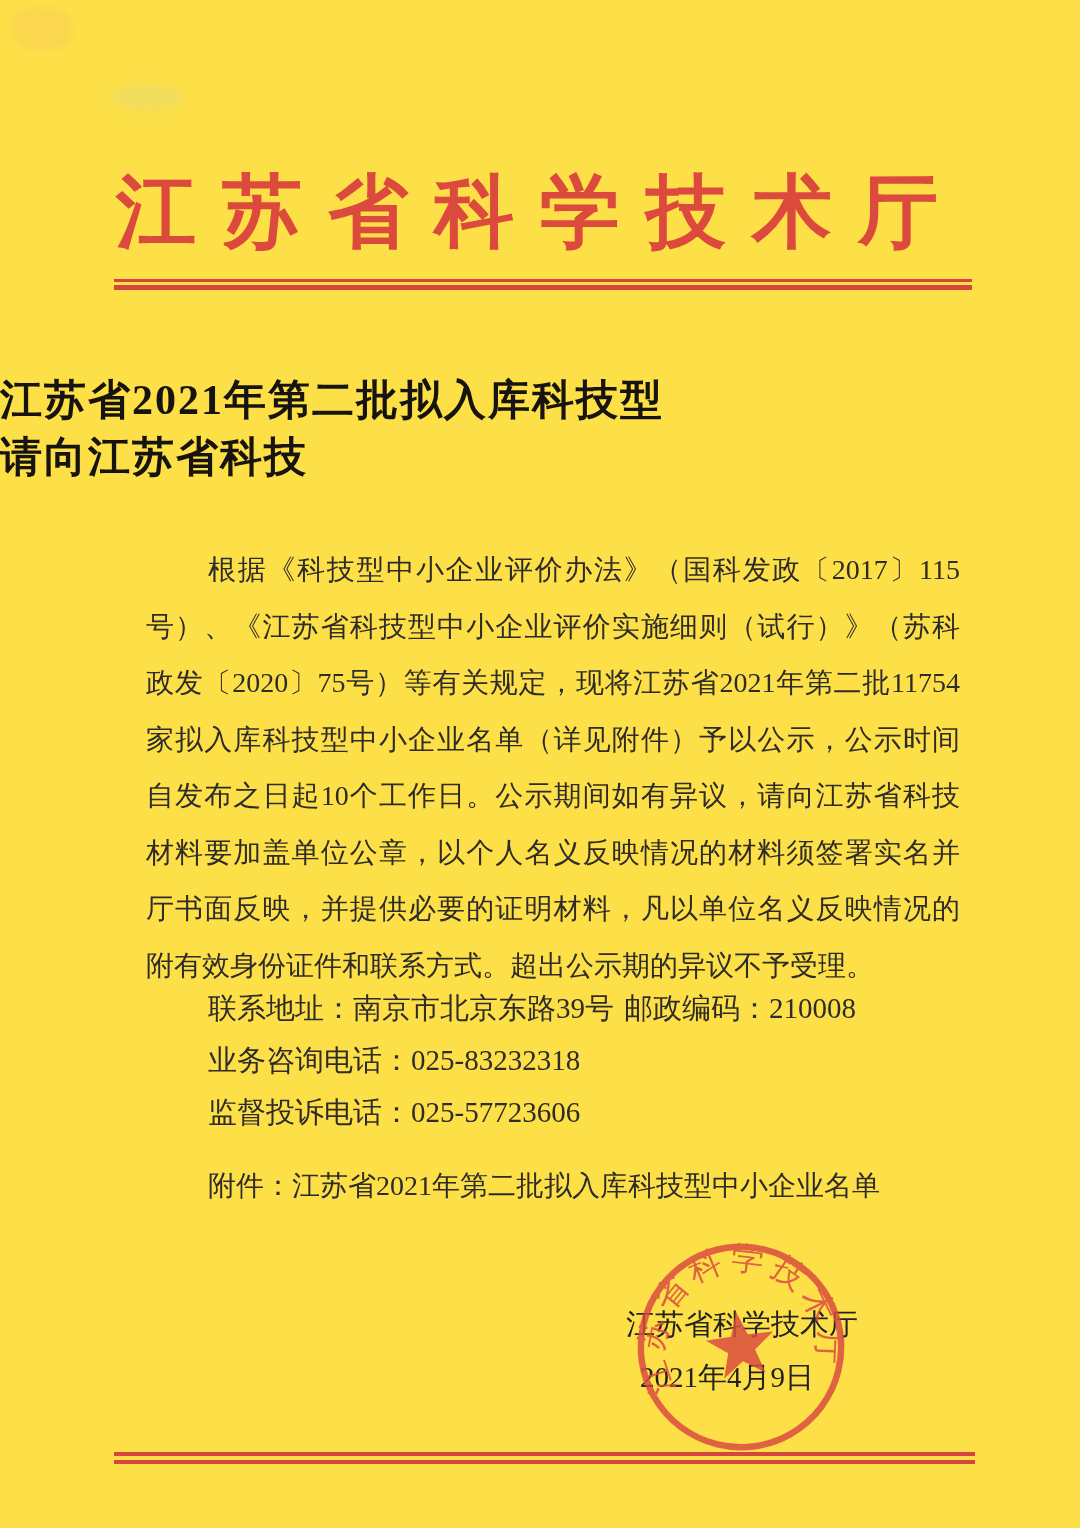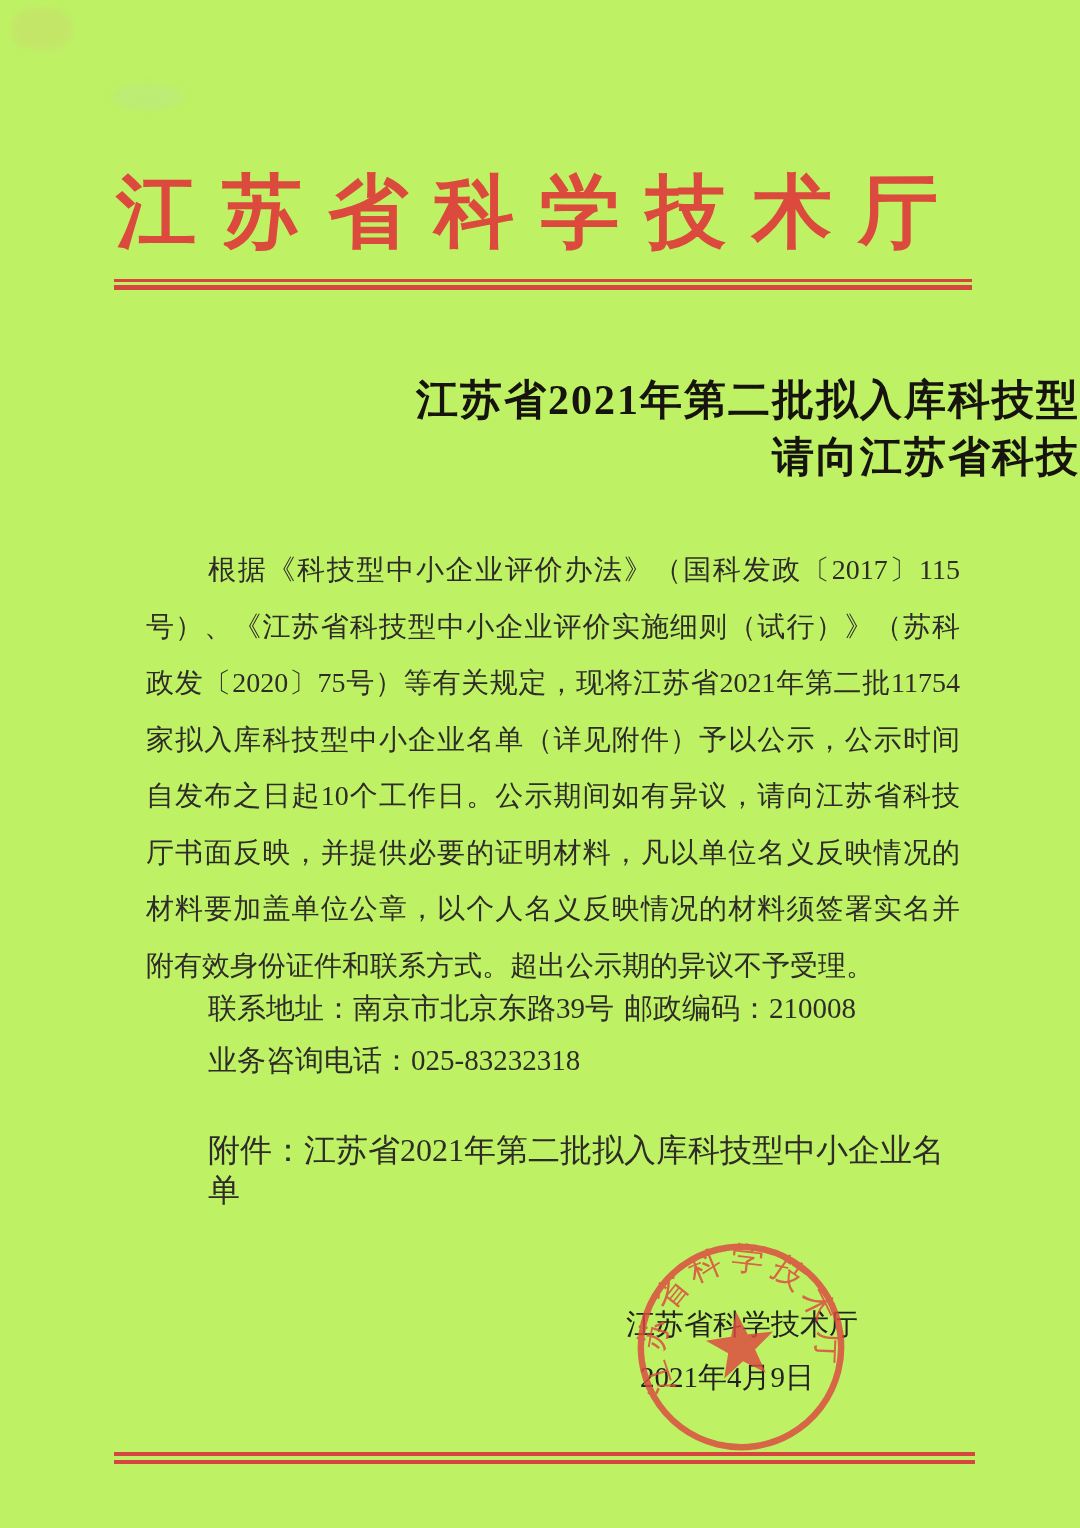--- a/index.html
+++ b/index.html
@@ -1,20 +1,20 @@
 <!DOCTYPE html>
 <html style="--red: #dc4a3e; --rule-red: #d6453e; --text: #2e2b28;"><head>
 <meta charset="utf-8">
 <style>
   html, body { margin: 0; padding: 0; background: #ffffff; }
   .page {
     position: relative;
     width: 1080px;
     height: 1528px;
-    background: #bef264;
+    background: #fde047;
     overflow: hidden;
     font-family: "Liberation Serif", "DejaVu Serif", serif;
     color: var(--text, #2e2b28);
   }
 
   
   .smudge-a {
     position: absolute; left: 12px; top: 8px; width: 60px; height: 42px;
     background: rgba(236, 152, 142, 0.12); border-radius: 40%; filter: blur(3px);
   }
@@ -37,21 +37,21 @@
     position: absolute; left: 114px; width: 858px;
     border-top: 3px solid var(--rule-red, #d6453e);
     border-bottom: 5px solid var(--rule-red, #d6453e);
     height: 3px;
   }
   .rule.top { top: 279px; }
   .rule.bottom { top: 1452px; border-top-width: 4px; border-bottom-width: 4px; height: 4px; width: 861px; }
 
   .doc-title {
     position: absolute; top: 372px; left: 0; width: 100%;
-    text-align: right;
+    text-align: left;
     font-size: 42px; font-weight: 700; color: #17140f;
     line-height: 57px; letter-spacing: 2px;
   }
 
   .content {
     position: absolute; top: 542px; left: 146px; width: 814px;
     font-size: 28px;
   }
   .bline {
     line-height: 56.5px;
@@ -63,23 +63,23 @@
 
   .contacts {
     margin-top: -12px;
     padding-left: 62px;
     font-size: 29px;
     line-height: 52px;
   }
   .postal { margin-left: 10px; }
 
   .attachment {
-    margin-top: 44px;
+    margin-top: 28px;
     padding-left: 62px;
-    font-size: 32px;
+    font-size: 28px;
     line-height: 40px;
   }
 
   .signature {
     position: absolute; top: 1298px; left: 562px; width: 360px;
     text-align: center;
     font-size: 29px; line-height: 53px;
     color: #242220;
   }
   .sig-date { padding-right: 30px; }
@@ -108,30 +108,31 @@
     <div>请向江苏省科技</div>
   </div>
 
   <div class="content">
     <div id="body-para">
         <div class="bline indent">根据《科技型中小企业评价办法》（国科发政〔2017〕115</div>
         <div class="bline">号）、《江苏省科技型中小企业评价实施细则（试行）》（苏科</div>
         <div class="bline">政发〔2020〕75号）等有关规定，现将江苏省2021年第二批11754</div>
         <div class="bline">家拟入库科技型中小企业名单（详见附件）予以公示，公示时间</div>
         <div class="bline">自发布之日起10个工作日。公示期间如有异议，请向江苏省科技</div>
+        <div class="bline">材料要加盖单位公章，以个人名义反映情况的材料须签署实名并</div>
         <div class="bline">厅书面反映，并提供必要的证明材料，凡以单位名义反映情况的</div>
-        <div class="bline">材料要加盖单位公章，以个人名义反映情况的材料须签署实名并</div>
         <div class="bline last">附有效身份证件和联系方式。超出公示期的异议不予受理。</div>
       </div>
 
     <div class="contacts">
       <div>
         <span>联系地址：南京市北京东路39号</span><span class="postal">邮政编码：210008</span>
       </div>
       <div>业务咨询电话：025-83232318</div>
+      <div>监督投诉电话：025-57723606</div>
     </div>
 
     <div class="attachment">附件：江苏省2021年第二批拟入库科技型中小企业名单</div>
   </div>
 
   <div class="signature">
     <div>江苏省科学技术厅</div>
     <div class="sig-date">2021年4月9日</div>
   </div>
 

